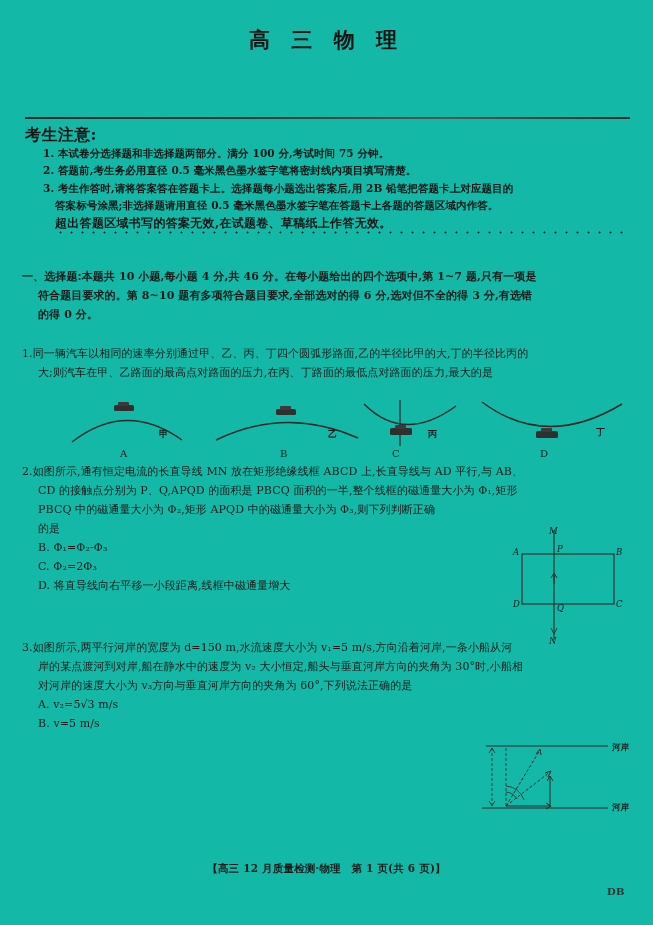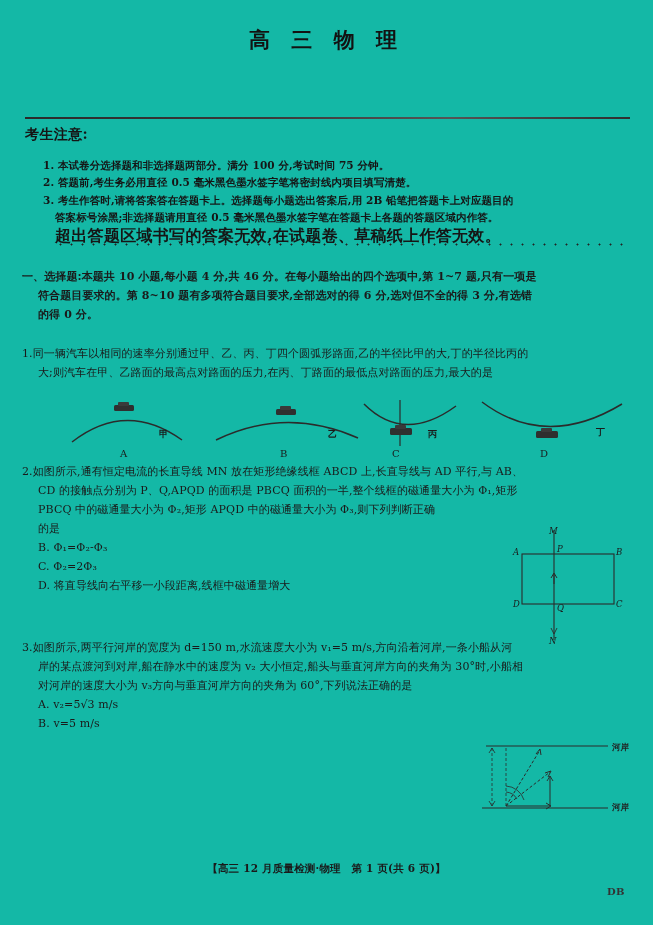--- a/index.html
+++ b/index.html
@@ -51,39 +51,39 @@
     position: absolute;
     top: 126px;
     left: 25px;
     width: 608px;
     font-size: 10.5px;
     line-height: 17.5px;
     color: #151515;
   }
   .notice-head {
     font-weight: bold;
-    font-size: 14px;
+    font-size: 16px;
     letter-spacing: .4px;
-    margin-bottom: 13px;
+    margin-bottom: 1px;
   }
   .notice-item {
     padding-left: 18px;
     text-indent: 0;
     font-weight: bold;
     letter-spacing: .1px;
   }
   .notice-item .cont {
     display: block;
     padding-left: 12px;
   }
   .emph {
     display: block;
     padding-left: 12px;
     font-weight: bold;
-    font-size: 16px;
+    font-size: 12px;
     letter-spacing: .3px;
     text-decoration: underline dotted transparent;
     position: relative;
   }
   .emph::after {
     content: "";
     position: absolute;
     left: 12px;
     right: 2px;
     bottom: -2px;

